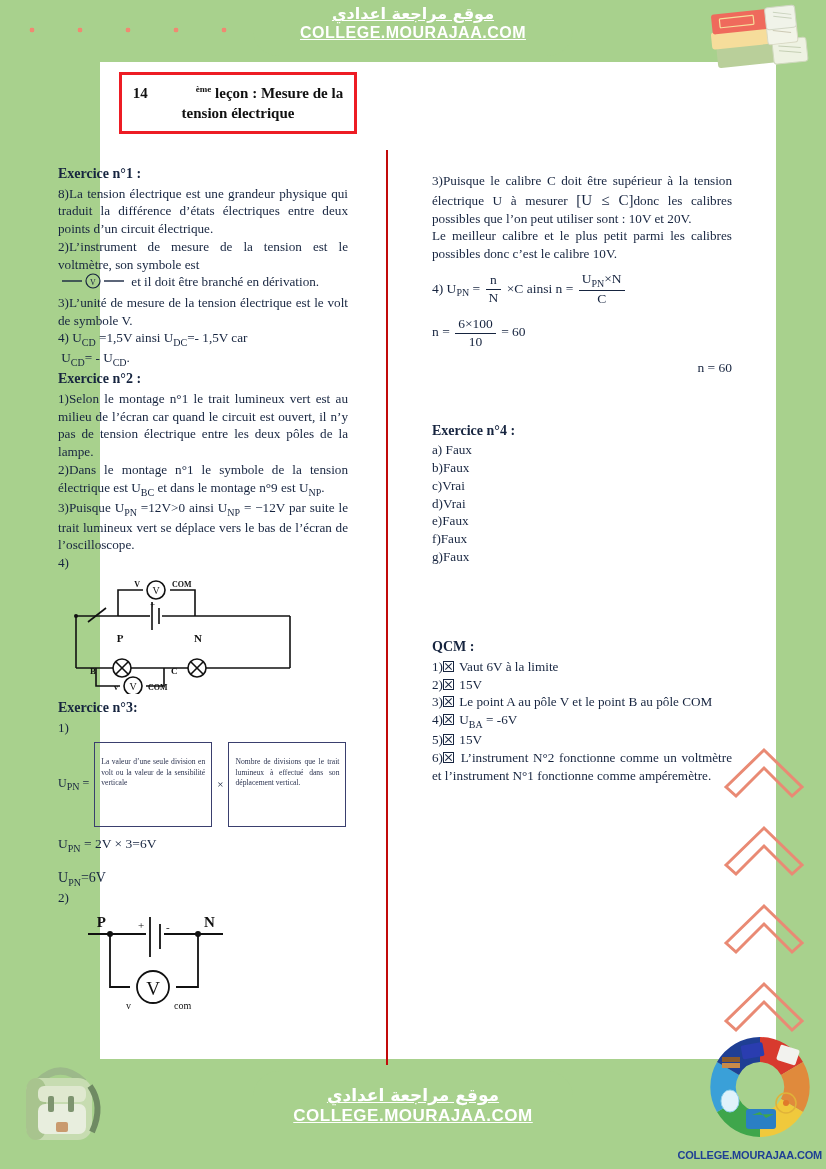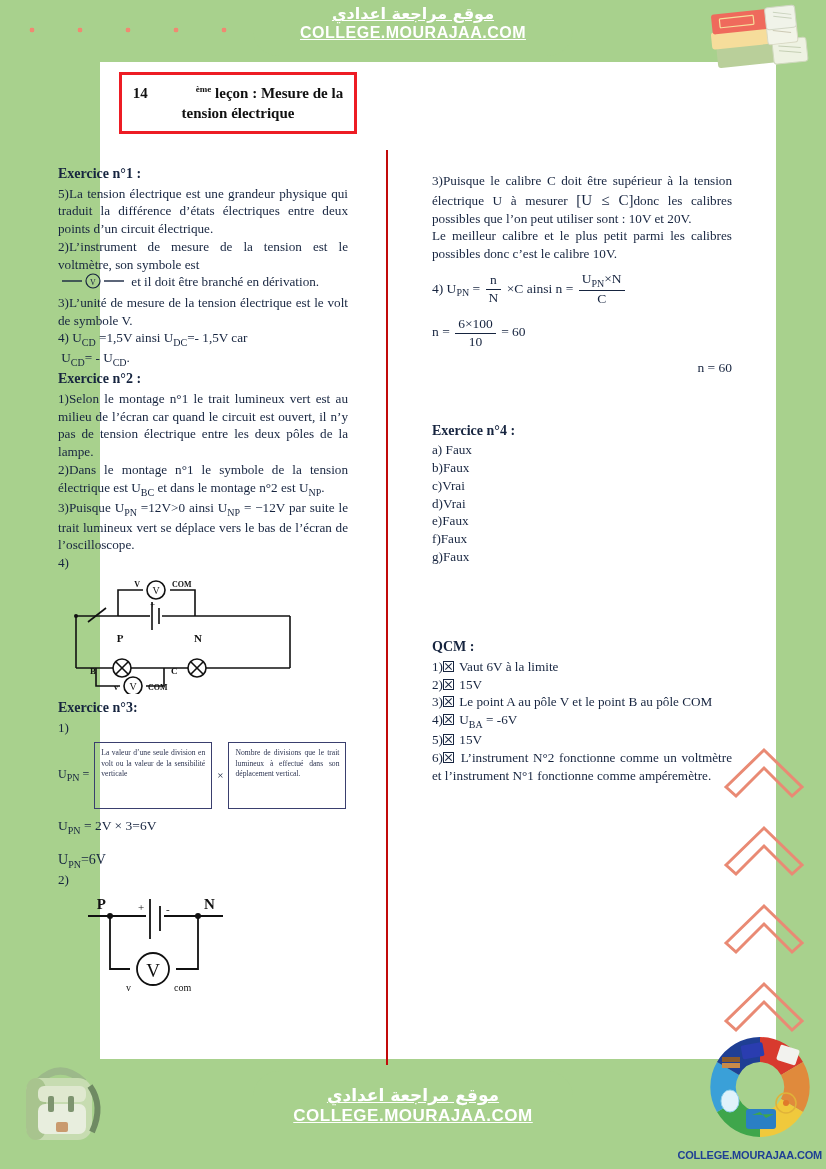--- a/index.html
+++ b/index.html
@@ -131,21 +131,21 @@
   sub{font-size:10px;}
   sup{font-size:9px;padding-left:48px;}
 
   
   .vsym{display:inline-block;vertical-align:middle;margin:0 4px;}
 
   
   .e3row{display:flex;align-items:center;margin-top:5px;}
   .e3lab{font-size:12px;margin-right:5px;white-space:nowrap;}
   .e3box{
-    border:1.5px solid #3a3f6e;padding:5px 6px;width:104px;height:55px;
+    border:1.5px solid #3a3f6e;padding:14px 6px;width:104px;height:55px;
     font-size:7.6px;line-height:1.42;text-align:justify;color:#2b3350;
     font-family:"Liberation Serif", serif;
   }
   .e3times{font-size:11px;margin:0 5px;}
 
   .eq{margin-top:8px;font-size:13.5px;}
   .eq2{margin-top:14px;font-size:14px;}
 
   
   .frac{display:inline-block;vertical-align:middle;text-align:center;margin:0 2px;}
@@ -261,21 +261,21 @@
       <span>leçon : Mesure de la</span><br>
       <span>tension électrique</span>
     </div>
   </div>
 
   <div class="divider"></div>
 
   <div class="col-left">
 
     <div class="hd">Exercice n°1 :</div>
-    <div class="p">5)La tension électrique est une grandeur physique qui traduit la différence d’états électriques entre deux points d’un circuit électrique.</div>
+    <div class="p">8)La tension électrique est une grandeur physique qui traduit la différence d’états électriques entre deux points d’un circuit électrique.</div>
 
     <div class="p">2)L’instrument de mesure de la tension est le voltmètre, son symbole est</div>
     <div class="pl">
       <span class="vsym">
         <svg width="62" height="16" viewBox="0 0 62 16">
           <line x1="0" y1="8" x2="20" y2="8" stroke="#16243f" stroke-width="1.4"></line>
           <circle cx="31" cy="8" r="7" fill="none" stroke="#16243f" stroke-width="1.2"></circle>
           <text x="31" y="11.5" font-size="8" text-anchor="middle" fill="#16243f" font-family="Liberation Serif, serif">V</text>
           <line x1="42" y1="8" x2="62" y2="8" stroke="#16243f" stroke-width="1.4"></line>
         </svg>
@@ -289,21 +289,21 @@
       <span>4) U</span><sub>CD</sub><span> =1,5V ainsi U</span><sub>DC</sub><span>=- 1,5V car</span>
     </div>
     <div class="pl">
       &nbsp;<span>U</span><sub>CD</sub><span>= - U</span><sub>CD</sub><span>.</span>
     </div>
 
     <div class="hd">Exercice n°2 :</div>
     <div class="p">1)Selon le montage n°1 le trait lumineux vert est au milieu de l’écran car quand le circuit est ouvert, il n’y pas de tension électrique entre les deux pôles de la lampe.</div>
 
     <div class="p">
-      <span>2)Dans le montage n°1 le symbole de la tension électrique est U</span><sub>BC</sub><span> et dans le montage n°2 est U</span><sub>NP</sub><span>.</span>
+      <span>2)Dans le montage n°1 le symbole de la tension électrique est U</span><sub>BC</sub><span> et dans le montage n°9 est U</span><sub>NP</sub><span>.</span>
     </div>
 
     <div class="p">
       <span>3)Puisque U</span><sub>PN</sub><span> =12V&gt;0 ainsi  U</span><sub>NP</sub><span> = −12V par suite le trait lumineux vert se déplace vers le bas de l’écran de l’oscilloscope.</span>
     </div>
 
     <div class="pl">4)</div>
 
     <div class="circuit">
       <svg width="250" height="118" viewBox="0 0 250 118">

